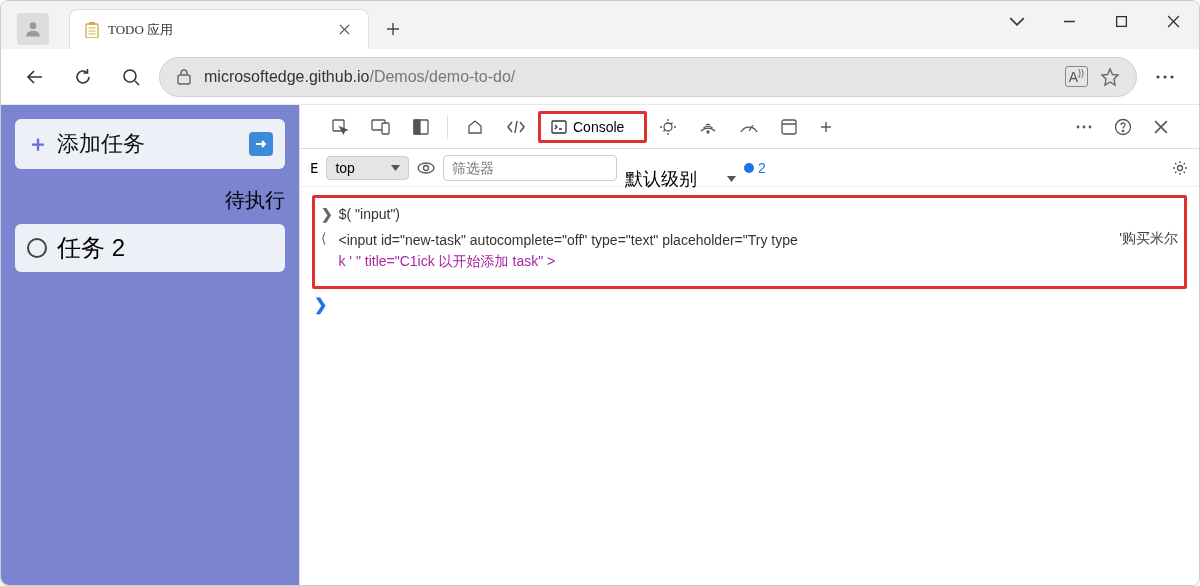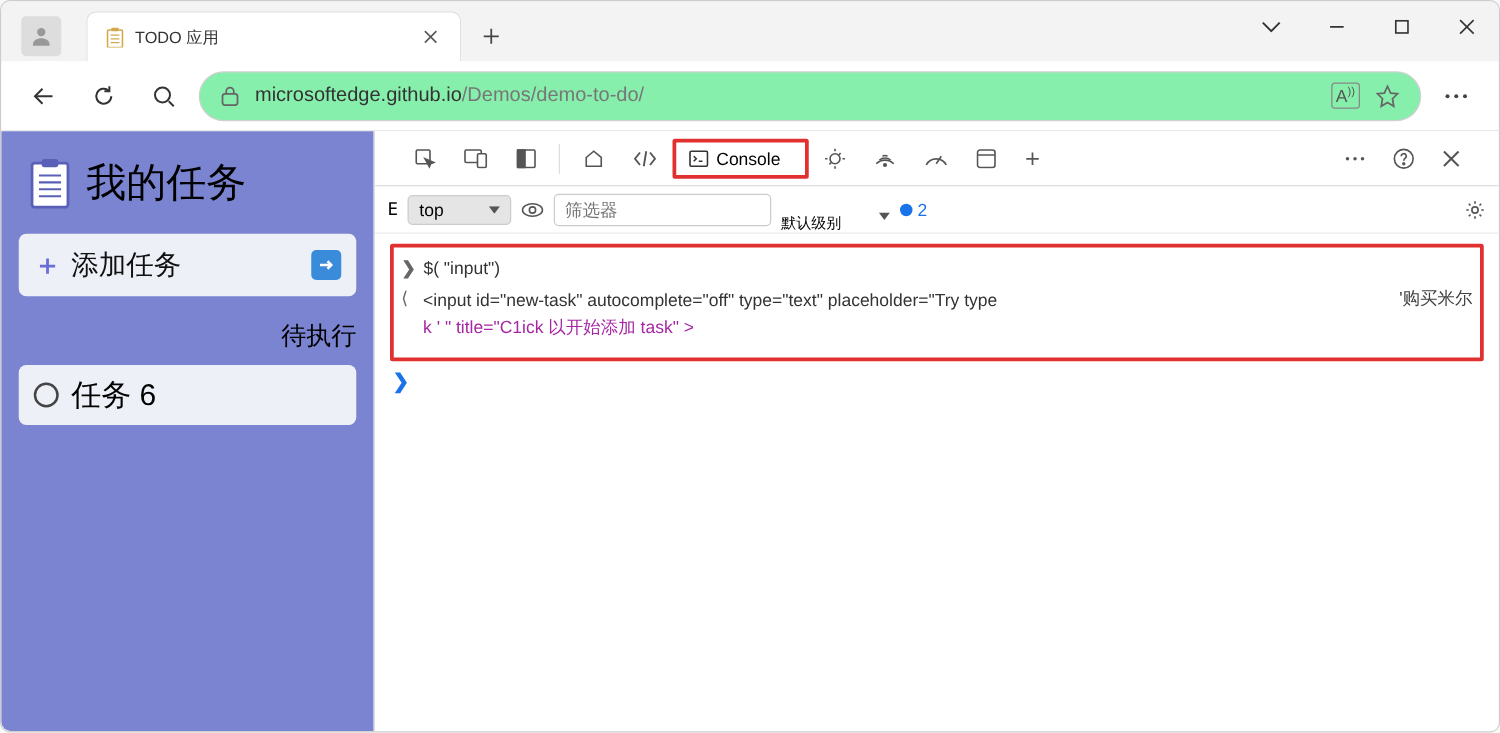--- a/index.html
+++ b/index.html
@@ -3,30 +3,30 @@
   <meta charset="utf-8">
   <style>
     * { margin: 0; padding: 0; box-sizing: border-box; font-family: -apple-system, "Segoe UI", sans-serif; }
     body { width: 1200px; height: 586px; background: #f8f8f8; border: 1px solid #ccc; border-radius: 8px; overflow: hidden; position: relative; }
 
     
     .tab-bar { height: 48px; display: flex; align-items: center; padding: 8px 8px 0; background: #f3f3f3; }
     .profile-avatar { width: 32px; height: 32px; background: #ddd; border-radius: 4px; margin-right: 20px; margin-left: 8px; display: flex; align-items: center; justify-content: center; }
     .tab { display: flex; align-items: center; background: #fff; border-radius: 8px 8px 0 0; padding: 8px 14px; height: 40px; min-width: 300px; gap: 8px; border: 1px solid #e0e0e0; border-bottom: none; }
     .tab-icon { width: 16px; height: 16px; display: flex; align-items: center; justify-content: center; }
-    .tab-title { flex: 1; font-size: 13px; color: #333; }
+    .tab-title { flex: 1; font-size: 13px; color: #333; font-family: Liberation Serif, serif; }
     .tab-close { width: 20px; height: 20px; display: flex; align-items: center; justify-content: center; cursor: pointer; }
     .new-tab { width: 32px; height: 32px; display: flex; align-items: center; justify-content: center; margin-left: 8px; cursor: pointer; }
     .window-controls { position: absolute; right: 0; top: 0; display: flex; height: 40px; }
     .win-btn { width: 52px; height: 40px; display: flex; align-items: center; justify-content: center; cursor: pointer; }
 
     
     .nav-bar { height: 56px; display: flex; align-items: center; padding: 0 14px; gap: 8px; background: #fff; border-bottom: 1px solid #e8e8e8; }
     .nav-btn { width: 40px; height: 40px; display: flex; align-items: center; justify-content: center; cursor: pointer; border-radius: 4px; }
-    .address { flex: 1; display: flex; align-items: center; height: 40px; border: 1px solid #d0d0d0; border-radius: 20px; padding: 0 16px; gap: 12px; background: #86efac; }
+    .address { flex: 1; display: flex; align-items: center; height: 40px; border: 1px solid #d0d0d0; border-radius: 20px; padding: 0 16px; gap: 12px; background: #e5e5e5; }
     .address-text { font-size: 16px; color: #333; flex: 1; }
     .address-text .path { color: #777; }
 
     
     .content { display: flex; height: calc(100% - 104px); }
 
     
     .todo-panel { width: 298px; background: #7b84d1; padding: 14px; border-radius: 0 0 0 8px; }
     .todo-header { display: flex; align-items: center; gap: 12px; padding: 6px 8px 18px; }
     .clipboard-icon { width: 34px; height: 42px; }
@@ -43,21 +43,21 @@
     
     .devtools { flex: 1; display: flex; flex-direction: column; background: #fff; border-left: 1px solid #ddd; }
     .dt-tabs { height: 44px; display: flex; align-items: center; border-bottom: 1px solid #ddd; padding: 0 21px; gap: 2px; }
     .dt-tab { padding: 8px 10px; display: flex; align-items: center; gap: 6px; cursor: pointer; font-size: 14px; }
     .dt-tab.console { border: 3px solid #e03030; border-radius: 2px; padding: 5px 20px 5px 10px; }
     .dt-spacer { flex: 1; }
 
     .console-toolbar { height: 38px; display: flex; align-items: center; gap: 8px; padding: 0 10px; border-bottom: 1px solid #eee; font-size: 14px; }
     .ctx-select { display: flex; align-items: center; gap: 6px; background: #e5e5e5; border: 1px solid #ccc; border-radius: 4px; padding: 3px 8px; font-size: 14px; }
     .filter-input { border: 1px solid #ccc; border-radius: 4px; padding: 4px 8px; width: 174px; font-size: 14px; }
-    .level-select { display: flex; gap: 30px; font-size: 12px; margin-top: 22px; }
+    .level-select { display: flex; align-items: center; gap: 30px; font-size: 18px; margin-top: 22px; }
     .issue-count { color: #1a73e8; display: flex; align-items: center; gap: 4px; }
     .issue-dot { width: 10px; height: 10px; background: #1a73e8; border-radius: 50%; }
 
     .console-body { flex: 1; padding: 8px 12px; position: relative; }
     .red-box { border: 3px solid #e03030; border-radius: 2px; padding: 4px 6px 10px; }
     .cmd-line { padding: 4px 0; font-family: Consolas, monospace; font-size: 14px; display: flex; align-items: flex-start; gap: 6px; }
     .cmd-prefix { color: #666; font-weight: 600; }
     .cmd-text { color: #333; }
     .res-line { padding: 4px 0; font-family: Consolas, monospace; font-size: 14px; display: flex; align-items: flex-start; gap: 12px; }
     .res-arrow { color: #666; }
@@ -166,47 +166,34 @@
         <circle cx="2" cy="2" r="1.6"></circle>
         <circle cx="9" cy="2" r="1.6"></circle>
         <circle cx="16" cy="2" r="1.6"></circle>
       </svg>
     </div>
 </div>
 
 <div class="content">
 
   <div class="todo-panel">
-    <div class="todo-header">
-      <span class="clipboard-icon">
-        <svg width="34" height="42" viewBox="0 0 30 38">
-            <rect x="2" y="4" width="26" height="32" rx="2" fill="#fff" stroke="#5a5fb8" stroke-width="2"></rect>
-            <rect x="9" y="1" width="12" height="6" rx="2" fill="#5a5fb8"></rect>
-            <line x1="7" y1="13" x2="23" y2="13" stroke="#5a5fb8" stroke-width="1.5"></line>
-            <line x1="7" y1="18" x2="23" y2="18" stroke="#5a5fb8" stroke-width="1.5"></line>
-            <line x1="7" y1="23" x2="23" y2="23" stroke="#5a5fb8" stroke-width="1.5"></line>
-            <line x1="7" y1="28" x2="23" y2="28" stroke="#5a5fb8" stroke-width="1.5"></line>
-          </svg>
-      </span>
-      <span class="todo-title">我的任务</span>
-    </div>
     <div class="add-task">
       <span class="plus-icon">＋</span>
       <span class="add-text">添加任务</span>
       <span class="arrow-box">
         <svg width="14" height="14" viewBox="0 0 14 14" stroke="#fff" stroke-width="2" fill="none">
             <line x1="2" y1="7" x2="11" y2="7"></line>
             <polyline points="8,4 11,7 8,10"></polyline>
           </svg>
       </span>
     </div>
     <div class="section-label">待执行</div>
     <div class="task-item">
       <span class="task-circle"></span>
-      <span class="task-text">任务 6</span>
+      <span class="task-text">任务 2</span>
     </div>
   </div>
 
   <div class="devtools">
     <div class="dt-tabs">
       <div class="dt-tab">
           <svg width="18" height="18" viewBox="0 0 18 18" stroke="#555" stroke-width="1.3" fill="none">
             <rect x="2" y="2" width="11" height="11" rx="1"></rect>
             <path d="M9 9l7 3-2.5 1-1 2.5z" fill="#555"></path>
           </svg>

